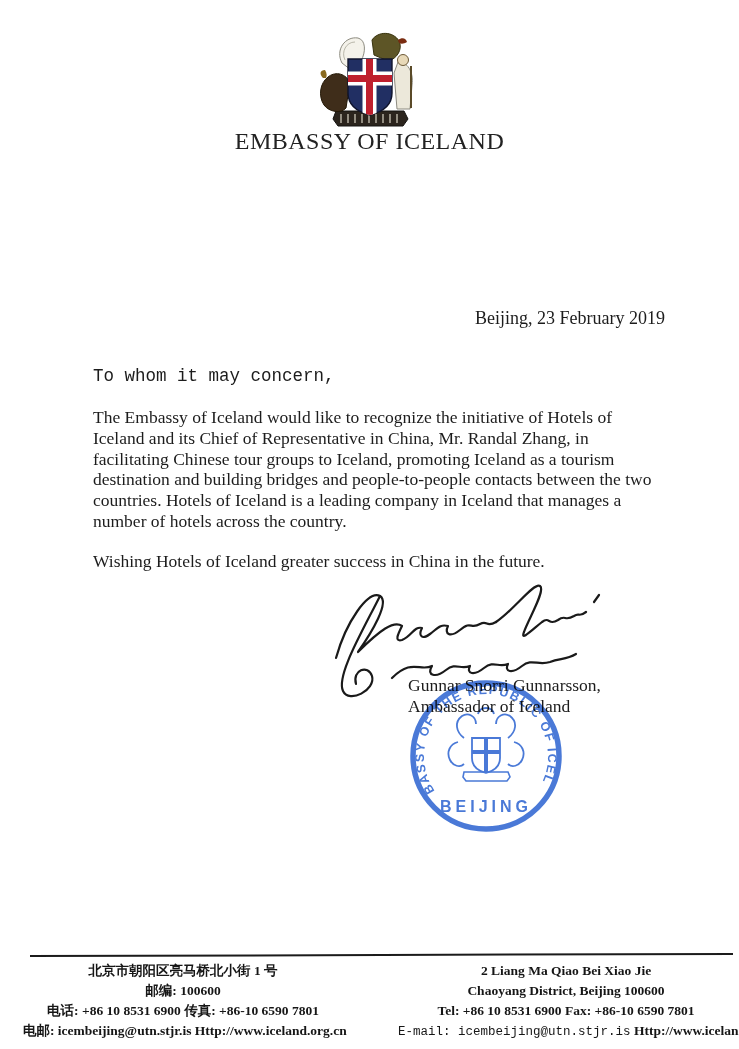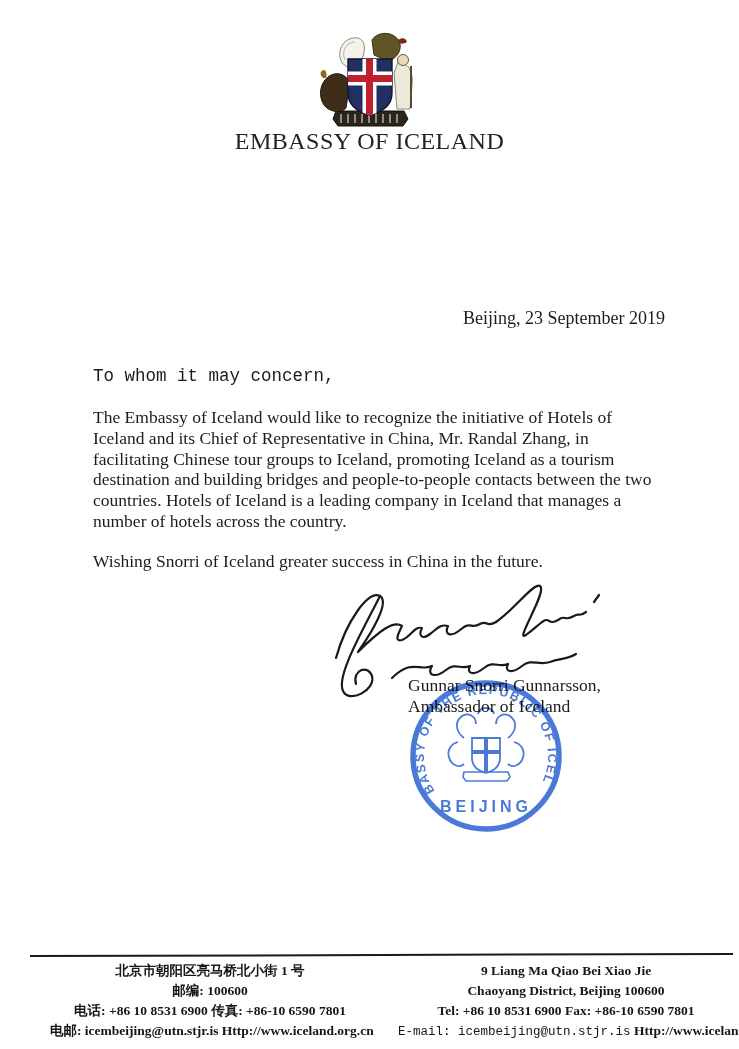--- a/index.html
+++ b/index.html
@@ -46,21 +46,21 @@
     left:406px;top:676px;width:160px;height:160px;
     mix-blend-mode:multiply;opacity:0.92;
   }
 
   
   .footer-rule{
     left:30px;top:954px;width:703px;height:2px;background:#1b1b1b;
     transform:rotate(-0.18deg);
   }
   .footer-left{
-    left:50px;top:961px;width:320px;text-align:center;
+    left:23px;top:961px;width:320px;text-align:center;
     font-size:13.5px;line-height:20px;font-weight:600;
     color:#161616;
   }
   .footer-right{
     left:398px;top:961px;width:336px;text-align:center;
     font-size:13.5px;line-height:20px;font-weight:700;
     color:#161616;
   }
   .mono{font-family:"Liberation Mono","DejaVu Sans Mono",monospace;font-weight:400;font-size:12.5px;}
   .nowrap{white-space:nowrap;}
@@ -98,25 +98,25 @@
     <g clip-path="url(#shieldclip)">
       <rect x="47.5" y="29" width="14" height="58" fill="#ffffff"></rect>
       <rect x="33" y="41.5" width="44" height="14" fill="#ffffff"></rect>
       <rect x="51" y="29" width="7" height="58" fill="#bf1f2e"></rect>
       <rect x="33" y="45" width="44" height="7" fill="#bf1f2e"></rect>
     </g>
   </svg>
 
   <div class="abs org-en">EMBASSY OF ICELAND</div>
 
-  <div class="abs dateline">Beijing, 23 September 2019</div>
+  <div class="abs dateline">Beijing, 23 February 2019</div>
 
   <div class="abs salutation">To whom it may concern,</div>
   <div class="abs body-par">The Embassy of Iceland would like to recognize the initiative of Hotels of Iceland and its Chief of Representative in China, Mr. Randal Zhang, in facilitating Chinese tour groups to Iceland, promoting Iceland as a tourism destination and building bridges and people-to-people contacts between the two countries. Hotels of Iceland is a leading company in Iceland that manages a number of hotels across the country.</div>
-  <div class="abs closing">Wishing Snorri of Iceland greater success in China in the future.</div>
+  <div class="abs closing">Wishing Hotels of Iceland greater success in China in the future.</div>
 
   <div class="abs signer-name">Gunnar Snorri Gunnarsson,</div>
   <div class="abs signer-title">Ambassador of Iceland</div>
 
   <svg class="abs stamp-svg" viewBox="0 0 160 160">
     <g stroke="#3a6ed4" fill="none">
       <circle cx="80" cy="80" r="73" stroke-width="5.5"></circle>
 
       <path d="M66,62 h28 v20 c0,9 -6,13 -14,15 c-8,-2 -14,-6 -14,-15 Z" stroke-width="1.8"></path>
       <path d="M80,62 v35 M66,76 h28" stroke-width="4"></path>
@@ -149,21 +149,21 @@
   <div class="abs footer-rule"></div>
 
   <div class="abs footer-left">
     <div class="nowrap">北京市朝阳区亮马桥北小街 1 号</div>
     <div class="nowrap">邮编: 100600</div>
     <div class="nowrap">电话: +86 10 8531 6900 传真: +86-10 6590 7801</div>
     <div class="nowrap">电邮: icembeijing@utn.stjr.is  Http://www.iceland.org.cn</div>
   </div>
 
   <div class="abs footer-right">
-    <div class="nowrap">9 Liang Ma Qiao Bei Xiao Jie</div>
+    <div class="nowrap">2 Liang Ma Qiao Bei Xiao Jie</div>
     <div class="nowrap">Chaoyang District, Beijing 100600</div>
     <div class="nowrap">Tel: +86 10 8531 6900  Fax: +86-10 6590 7801</div>
     <div class="nowrap">
       <span class="mono">E-mail: icembeijing@utn.stjr.is</span>
       <span>Http://www.iceland.org.cn</span>
     </div>
   </div>
 
 </div>
 

